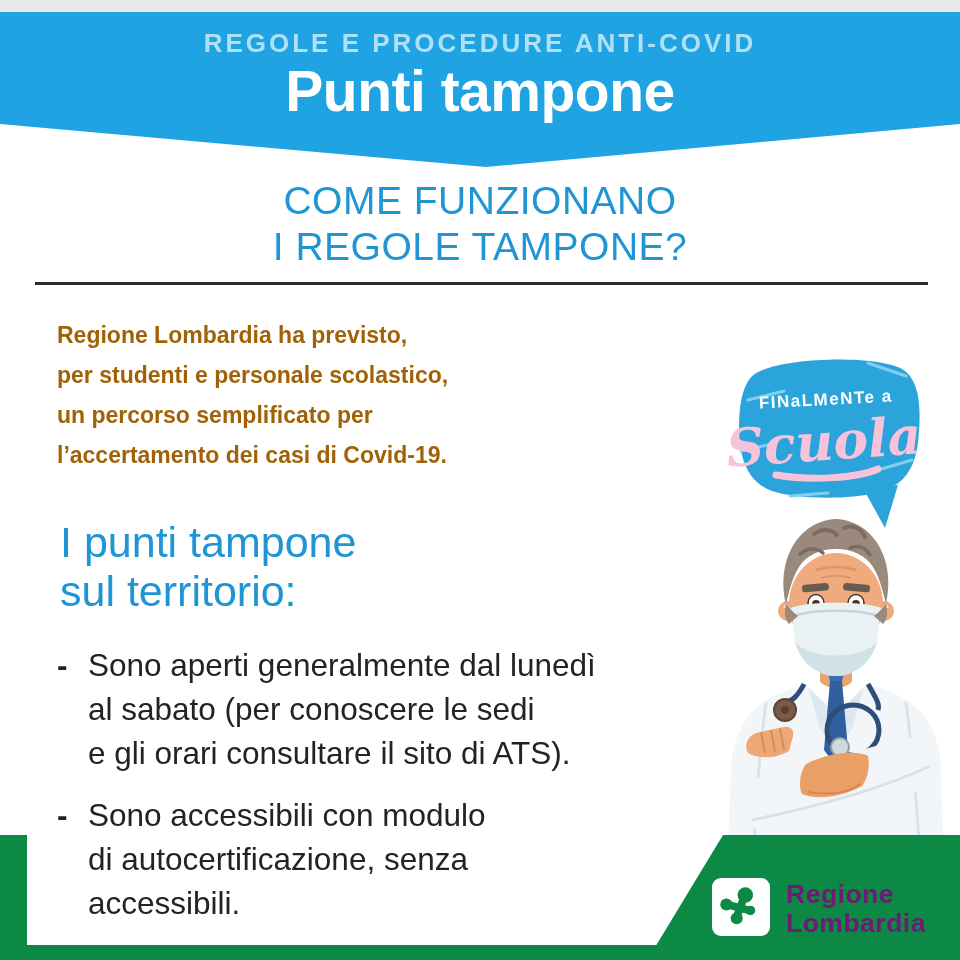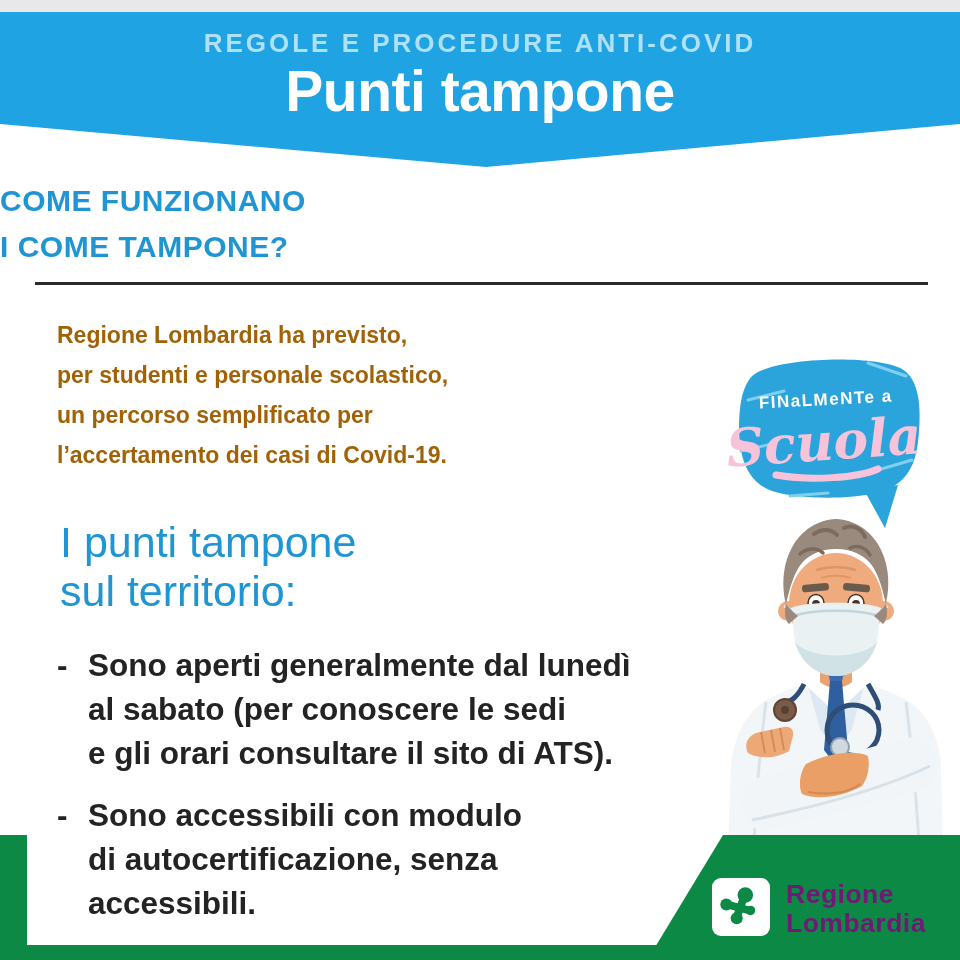--- a/index.html
+++ b/index.html
@@ -17,43 +17,43 @@
   .kicker{
     position:absolute;left:0;top:16px;width:100%;text-align:center;
     color:#aee0f7;font-size:26px;font-weight:600;letter-spacing:3px;
   }
   .big-title{
     position:absolute;left:0;top:46px;width:100%;text-align:center;
     color:#ffffff;font-size:57px;font-weight:700;letter-spacing:-0.5px;
   }
   
   .question{
-    position:absolute;left:0;top:166px;width:100%;
-    color:#2095d4;font-size:30px;font-weight:700;line-height:46px;letter-spacing:0.5px;
+    position:absolute;left:0;top:166px;width:100%;text-align:center;
+    color:#2095d4;font-size:39px;font-weight:400;line-height:46px;letter-spacing:0.5px;
   }
   .divider{
     position:absolute;left:35px;top:270px;width:893px;height:3px;background:#2b2b2b;
   }
   
   .intro{
     position:absolute;left:57px;top:303px;width:660px;
     color:#a16207;font-size:23px;font-weight:700;line-height:40px;
   }
   
   .subheading{
     position:absolute;left:60px;top:506px;width:500px;
     color:#2095d4;font-size:43px;font-weight:400;line-height:49px;
   }
   
   .bullets{position:absolute;left:57px;top:631px;width:660px;}
   .bullet{display:flex;align-items:flex-start;margin-bottom:18px;}
   .bullet .marker{
     width:31px;flex:0 0 31px;color:#232323;font-size:31.5px;font-weight:600;line-height:44px;
   }
-  .bullet .lines{color:#232323;font-size:31.5px;font-weight:700;line-height:44px;}
+  .bullet .lines{color:#232323;font-size:31.5px;font-weight:400;line-height:44px;}
   
   .doctor-svg{position:absolute;left:690px;top:492px;width:270px;height:340px;z-index:2;}
   .bubble-svg{position:absolute;left:726px;top:336px;width:204px;height:186px;z-index:3;}
   .bubble-small-text{font-family:"Liberation Sans",sans-serif;}
   .bubble-script-text{font-family:"DejaVu Serif",serif;}
   
   .green{background:#0c8a45;}
   .stripe-left{position:absolute;left:0;top:823px;width:27px;height:137px;z-index:5;}
   .band-bottom{position:absolute;left:0;top:933px;width:960px;height:27px;z-index:5;}
   .trapezoid{
@@ -74,21 +74,21 @@
 <body>
 
 <div class="page">
 
   <div class="header"></div>
   <div class="kicker">REGOLE E PROCEDURE ANTI-COVID</div>
   <div class="big-title">Punti tampone</div>
 
   <div class="question">
     <div>COME FUNZIONANO</div>
-    <div>I COME TAMPONE?</div>
+    <div>I REGOLE TAMPONE?</div>
   </div>
 
   <div class="divider"></div>
 
   <div class="intro">
     <div>Regione Lombardia ha previsto,</div>
     <div>per studenti e personale scolastico,</div>
     <div>un percorso semplificato per</div>
     <div>l’accertamento dei casi di Covid-19.</div>
   </div>

